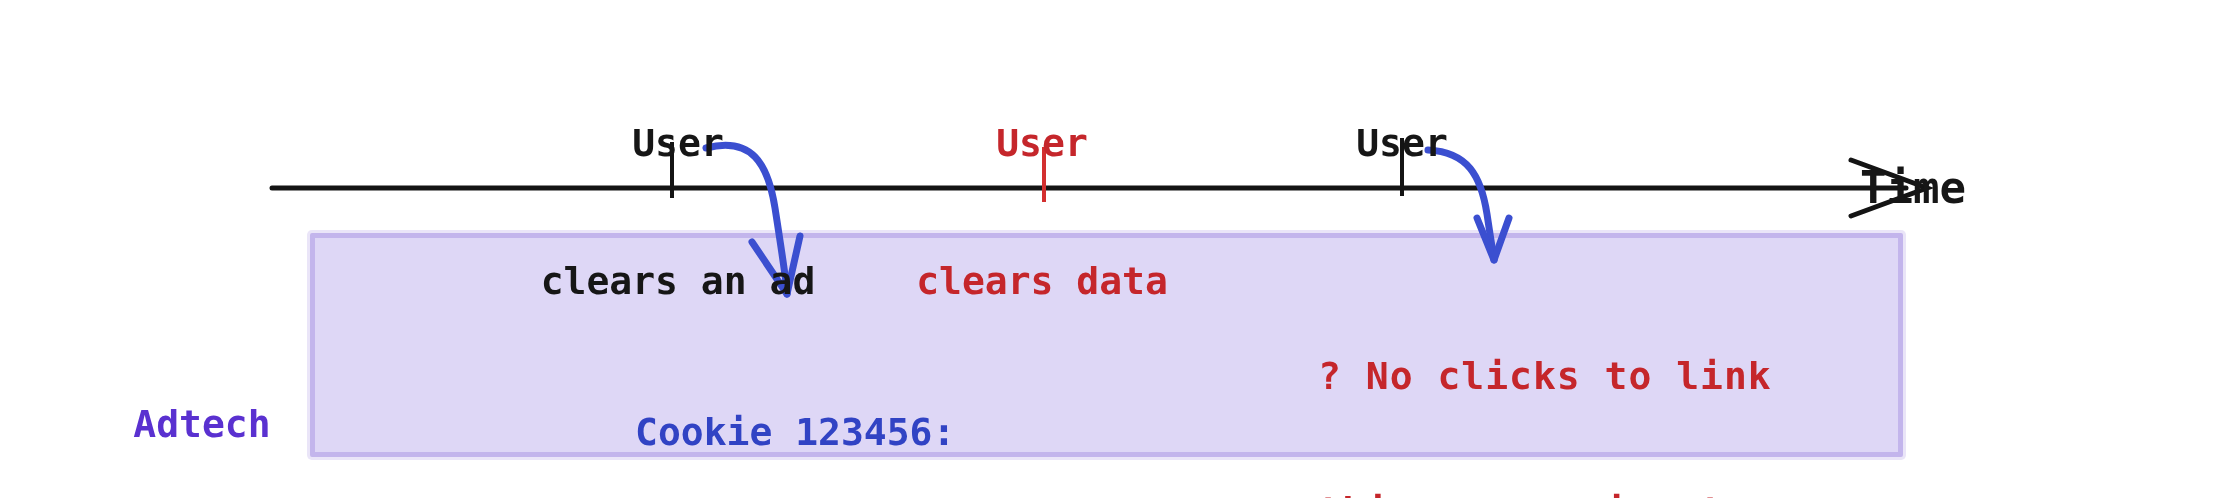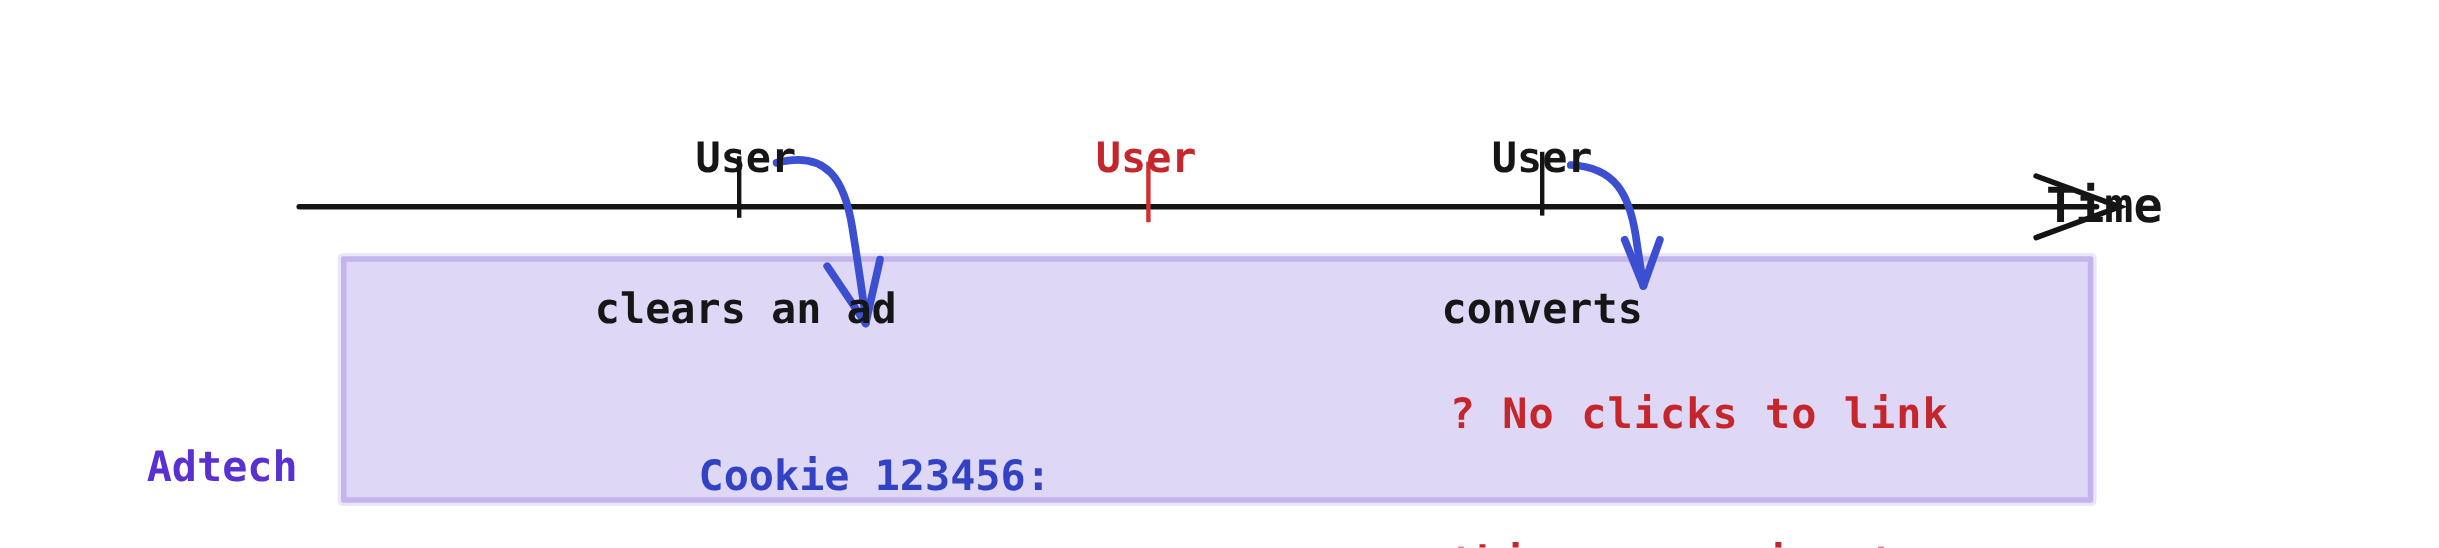--- a/index.html
+++ b/index.html
@@ -92,24 +92,24 @@
       <path d="M 1509,218 L 1494,260"></path>
     </g>
   </svg>
 
   <div class="event-label" style="left:678px;">
     <span class="line">User</span>
     <span class="line">clears an ad</span>
   </div>
   <div class="event-label red" style="left:1042px;">
     <span class="line">User</span>
+    <span class="line">clears data</span>
   </div>
   <div class="event-label" style="left:1402px;">
     <span class="line">User</span>
-    <span class="line">converts</span>
   </div>
 
   <div class="time-label">Time</div>
 
   <div class="server-label">
     <span class="line">Adtech</span>
     
   </div>
 
   <div class="cookie-note">

